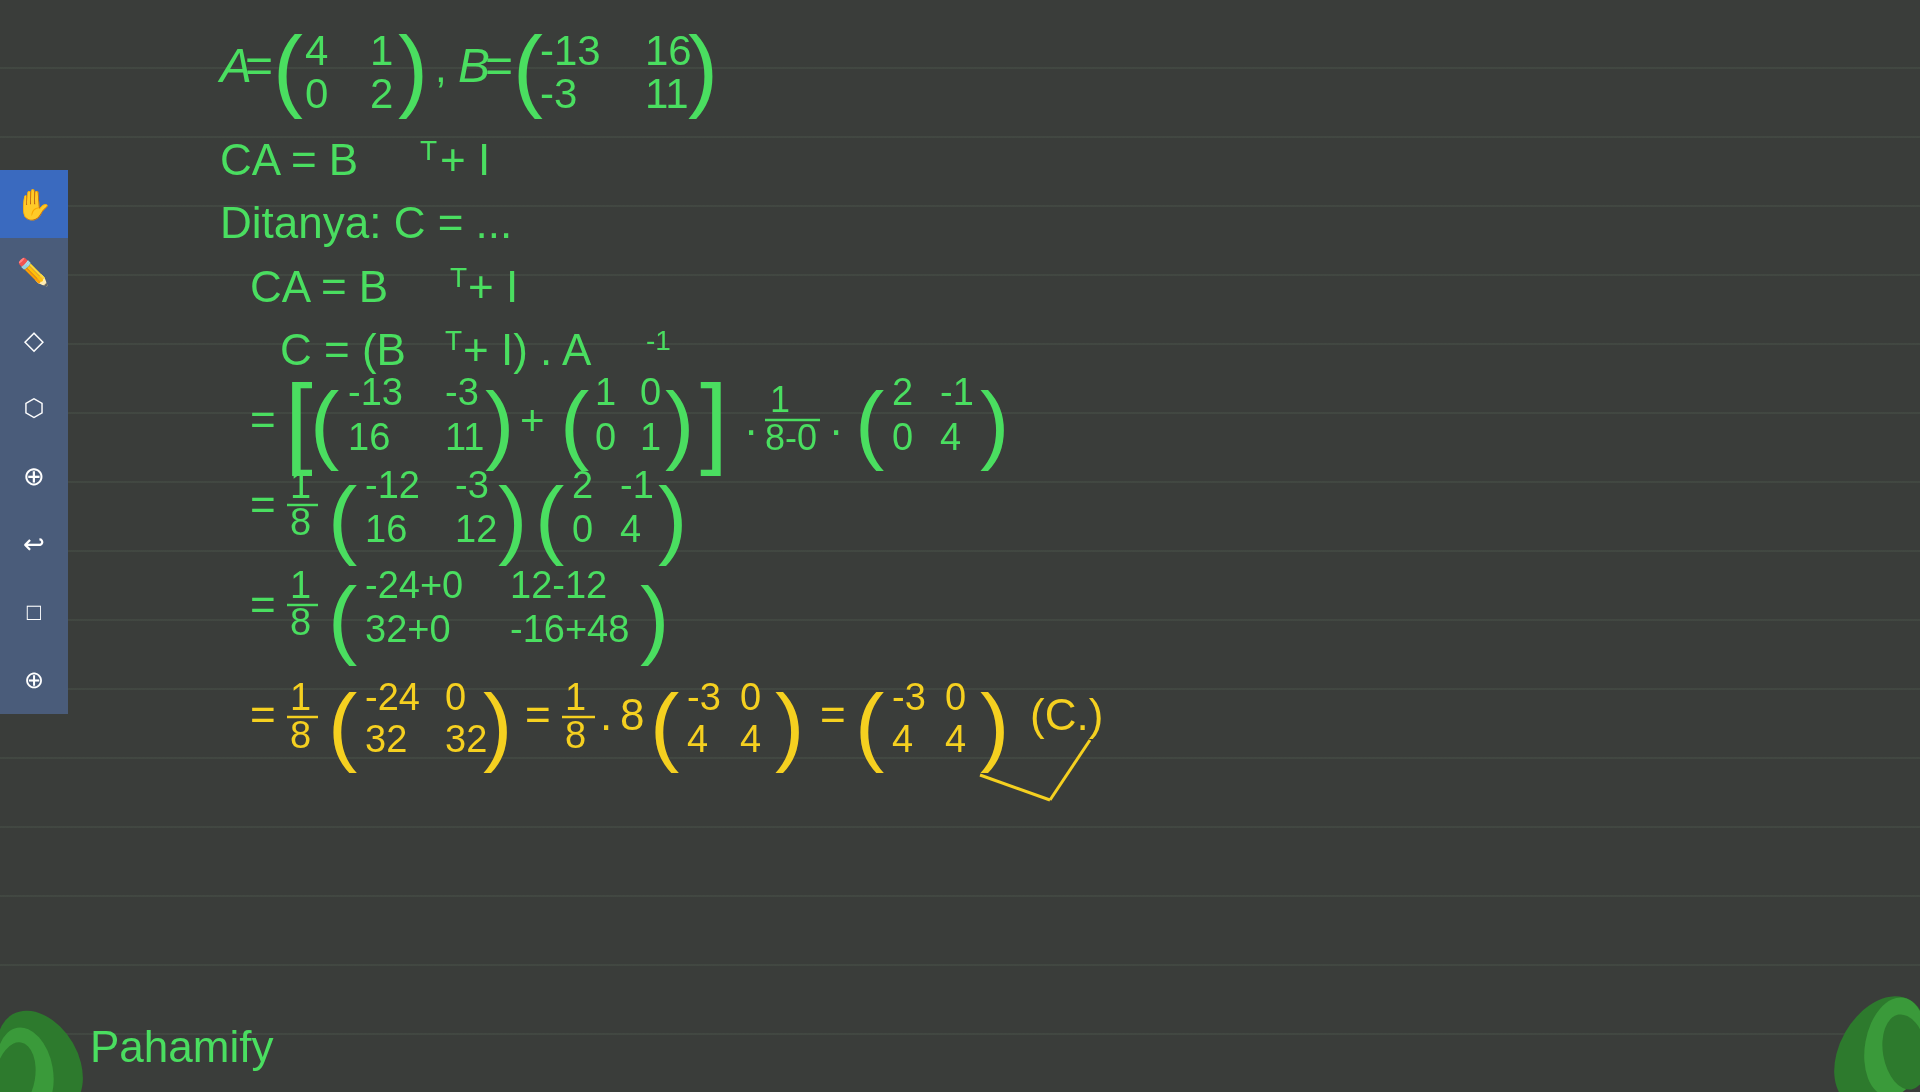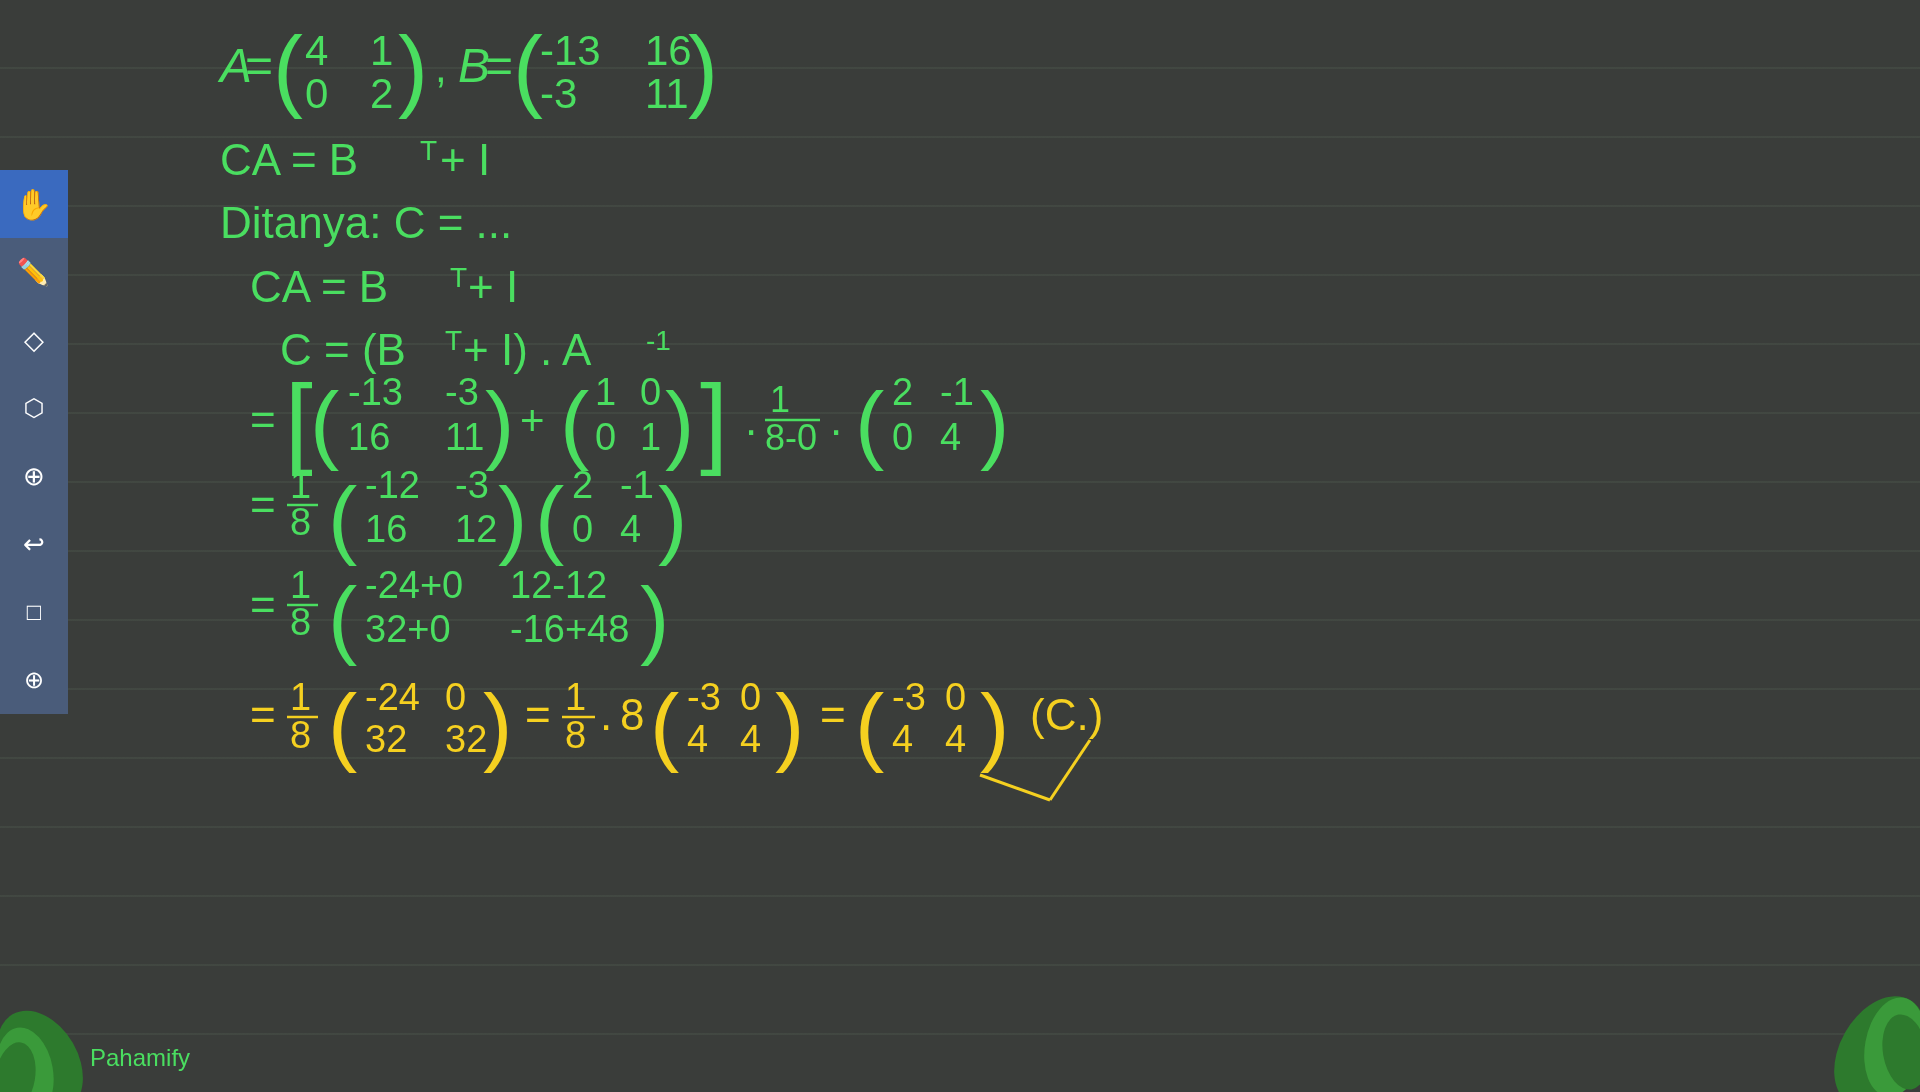--- a/index.html
+++ b/index.html
@@ -74,21 +74,21 @@
       width: 160px;
       height: 160px;
       z-index: 5;
     }
 
     
     .logo {
       position: absolute;
       bottom: 20px;
       left: 90px;
-      font-size: 24px;
+      font-size: 44px;
       color: #4ade60;
       font-family: 'Segoe UI', sans-serif;
       z-index: 10;
     }
 
     
     .math-canvas {
       position: absolute;
       top: 0;
       left: 80px;

